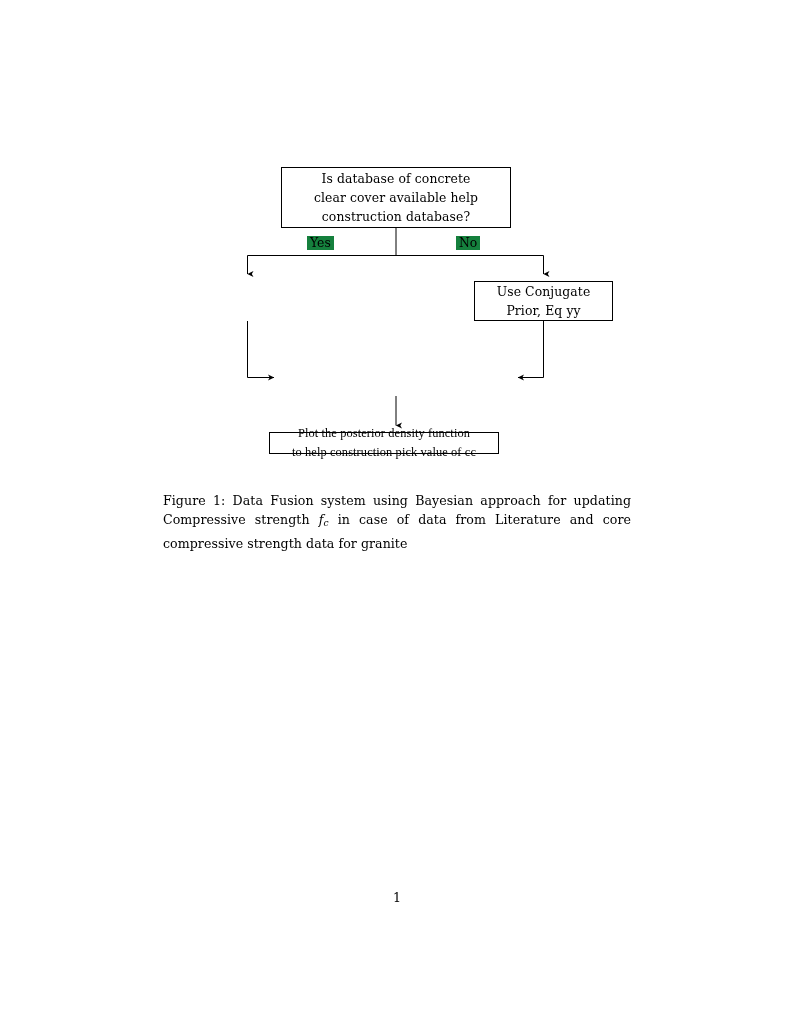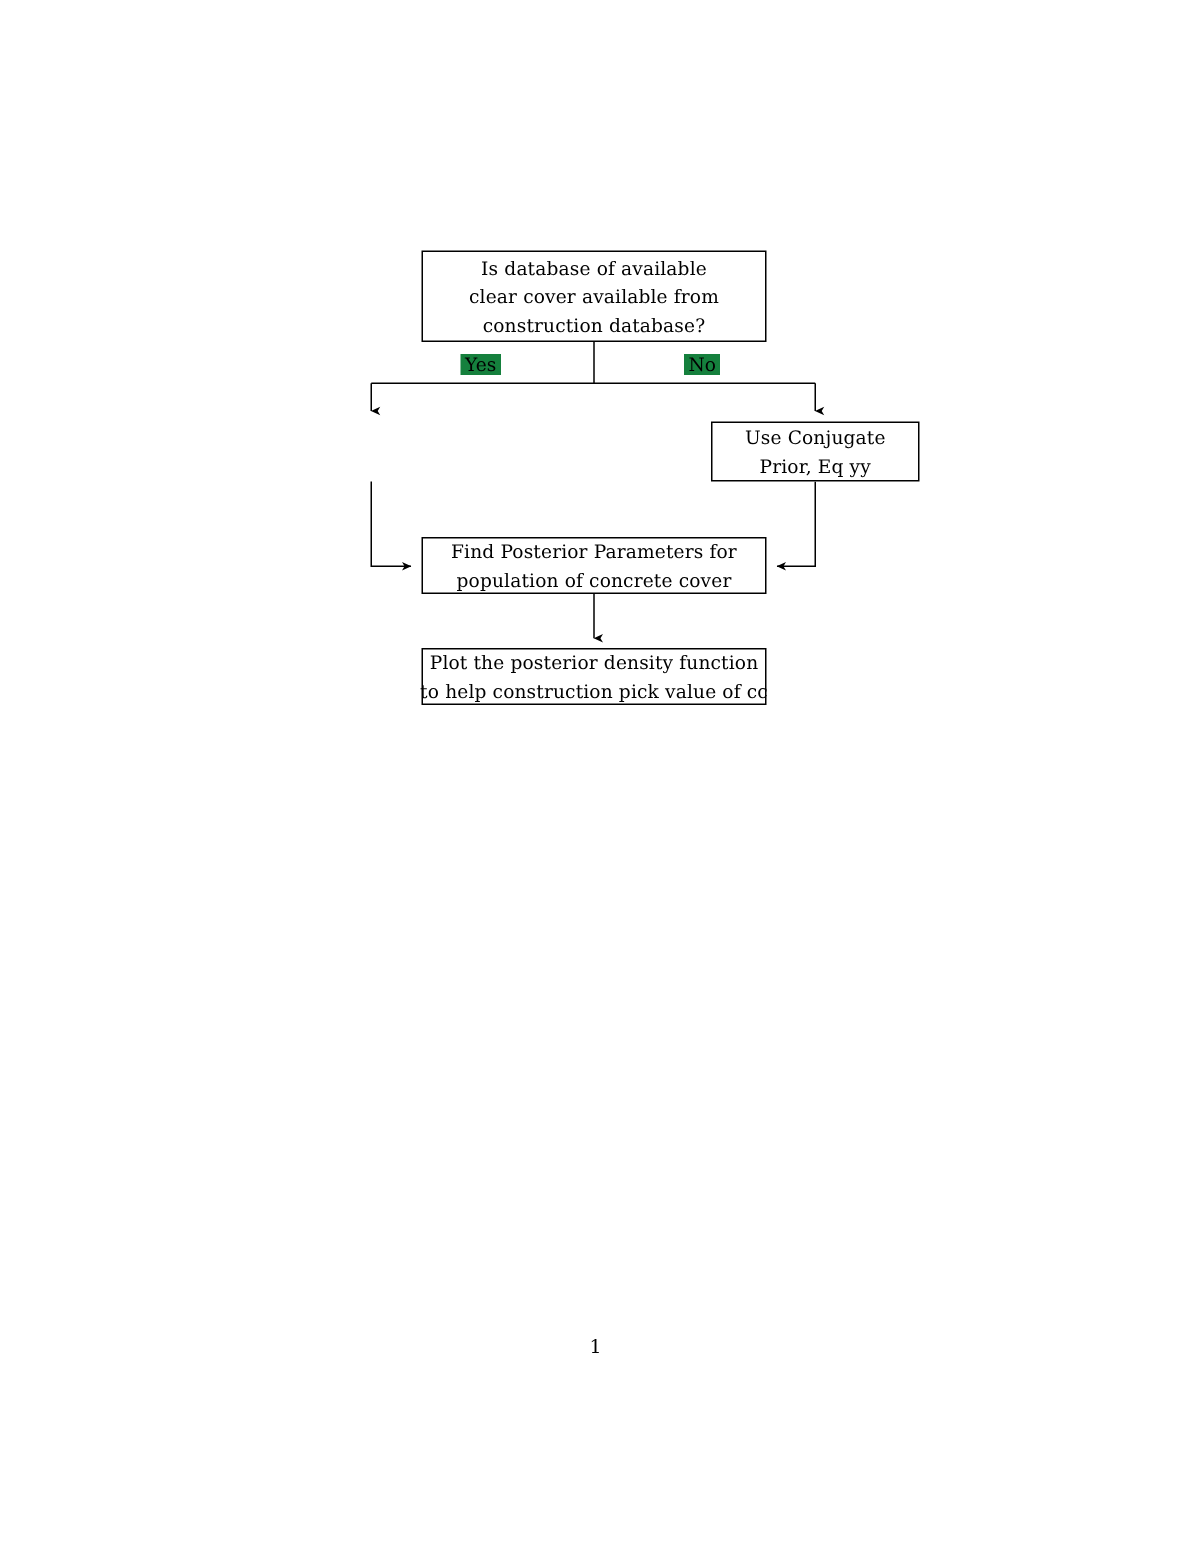--- a/index.html
+++ b/index.html
@@ -72,24 +72,25 @@
   }
   
   #node-posterior {
     left: 281px;
     top: 358px;
     width: 230px;
     height: 38px;
   }
   
   #node-plot {
-    left: 281px;
+    left: 269px;
     top: 432px;
     width: 230px;
-    height: 38px;
+    height: 22px;
+    font-family: Liberation Serif, serif;
   }
 
   .edge-label {
     position: absolute;
     font-size: 12.4px;
     line-height: 14px;
     z-index: 3;
     background: #15803d;
     padding: 0 3px;
     white-space: nowrap;
@@ -167,41 +168,38 @@
       <path d="M543.5,255.5 L543.5,274" stroke="#000" stroke-width="1" fill="none" marker-end="url(#arrow-down)"></path>
 
       <path d="M247.5,321 L247.5,377.5 L274,377.5" stroke="#000" stroke-width="1" fill="none" marker-end="url(#arrow-right)"></path>
 
       <path d="M543.5,321 L543.5,377.5 L518,377.5" stroke="#000" stroke-width="1" fill="none" marker-end="url(#arrow-left)"></path>
 
       <path d="M396,396 L396,425.5" stroke="#000" stroke-width="1" fill="none" marker-end="url(#arrow-down)"></path>
     </svg>
 
     <div class="node" id="node-question">
-      <span class="ln">Is database of available</span>
-      <span class="ln">clear cover available from</span>
+      <span class="ln">Is database of concrete</span>
+      <span class="ln">clear cover available help</span>
       <span class="ln">construction database?</span>
     </div>
 
     <div class="edge-label" id="label-yes">Yes</div>
     <div class="edge-label" id="label-no">No</div>
 
 
     <div class="node" id="node-conjugate">
       <span class="ln">Use Conjugate</span>
       <span class="ln">Prior, Eq yy</span>
     </div>
 
-    <div class="node" id="node-posterior">
-      <span class="ln">Find Posterior Parameters for</span>
-      <span class="ln">population of concrete cover</span>
-    </div>
 
     <div class="node" id="node-plot">
       <span class="ln">Plot the posterior density function</span>
       <span class="ln">to help construction pick value of cc</span>
     </div>
   </div>
 
+  <div id="caption"><span>Figure 1:</span><span> Data Fusion system using Bayesian approach for updating Compressive strength </span><span class="math"><span>f</span><sub>c</sub></span><span> in case of data from Literature and core compressive strength data for granite</span></div>
 
   <div id="page-number">1</div>
 
 </div>
 
 </body></html>

